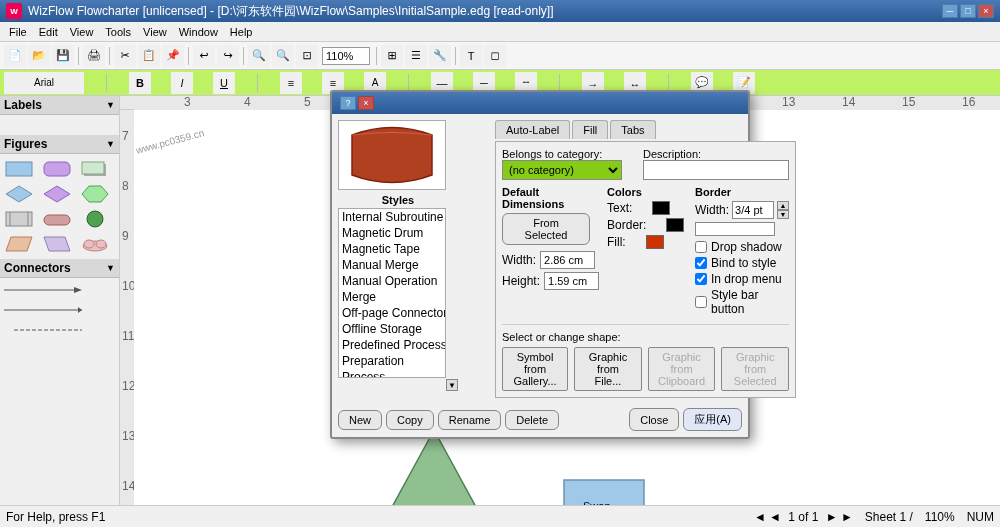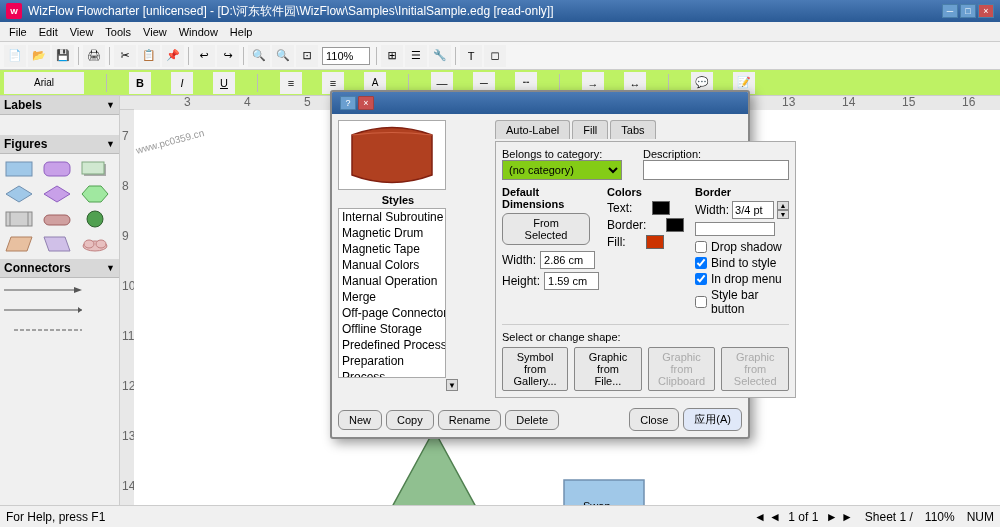--- a/index.html
+++ b/index.html
@@ -673,21 +673,21 @@
             <path d="M10,10 Q50,-5 90,10 L90,50 Q50,65 10,50 Z" fill="#b04020" stroke="#802010" stroke-width="1.5"></path>
             <path d="M10,10 Q50,5 90,10" fill="none" stroke="#d06040" stroke-width="1"></path>
           </svg>
         </div>
 
         <div class="styles-label">Styles</div>
         <div class="styles-list">
           <div class="style-item">Internal Subroutine</div>
           <div class="style-item">Magnetic Drum</div>
           <div class="style-item">Magnetic Tape</div>
-          <div class="style-item">Manual Colors</div>
+          <div class="style-item">Manual Merge</div>
           <div class="style-item">Manual Operation</div>
           <div class="style-item">Merge</div>
           <div class="style-item">Off-page Connector</div>
           <div class="style-item">Offline Storage</div>
           <div class="style-item">Predefined Process</div>
           <div class="style-item">Preparation</div>
           <div class="style-item">Process</div>
 
         </div>
 

